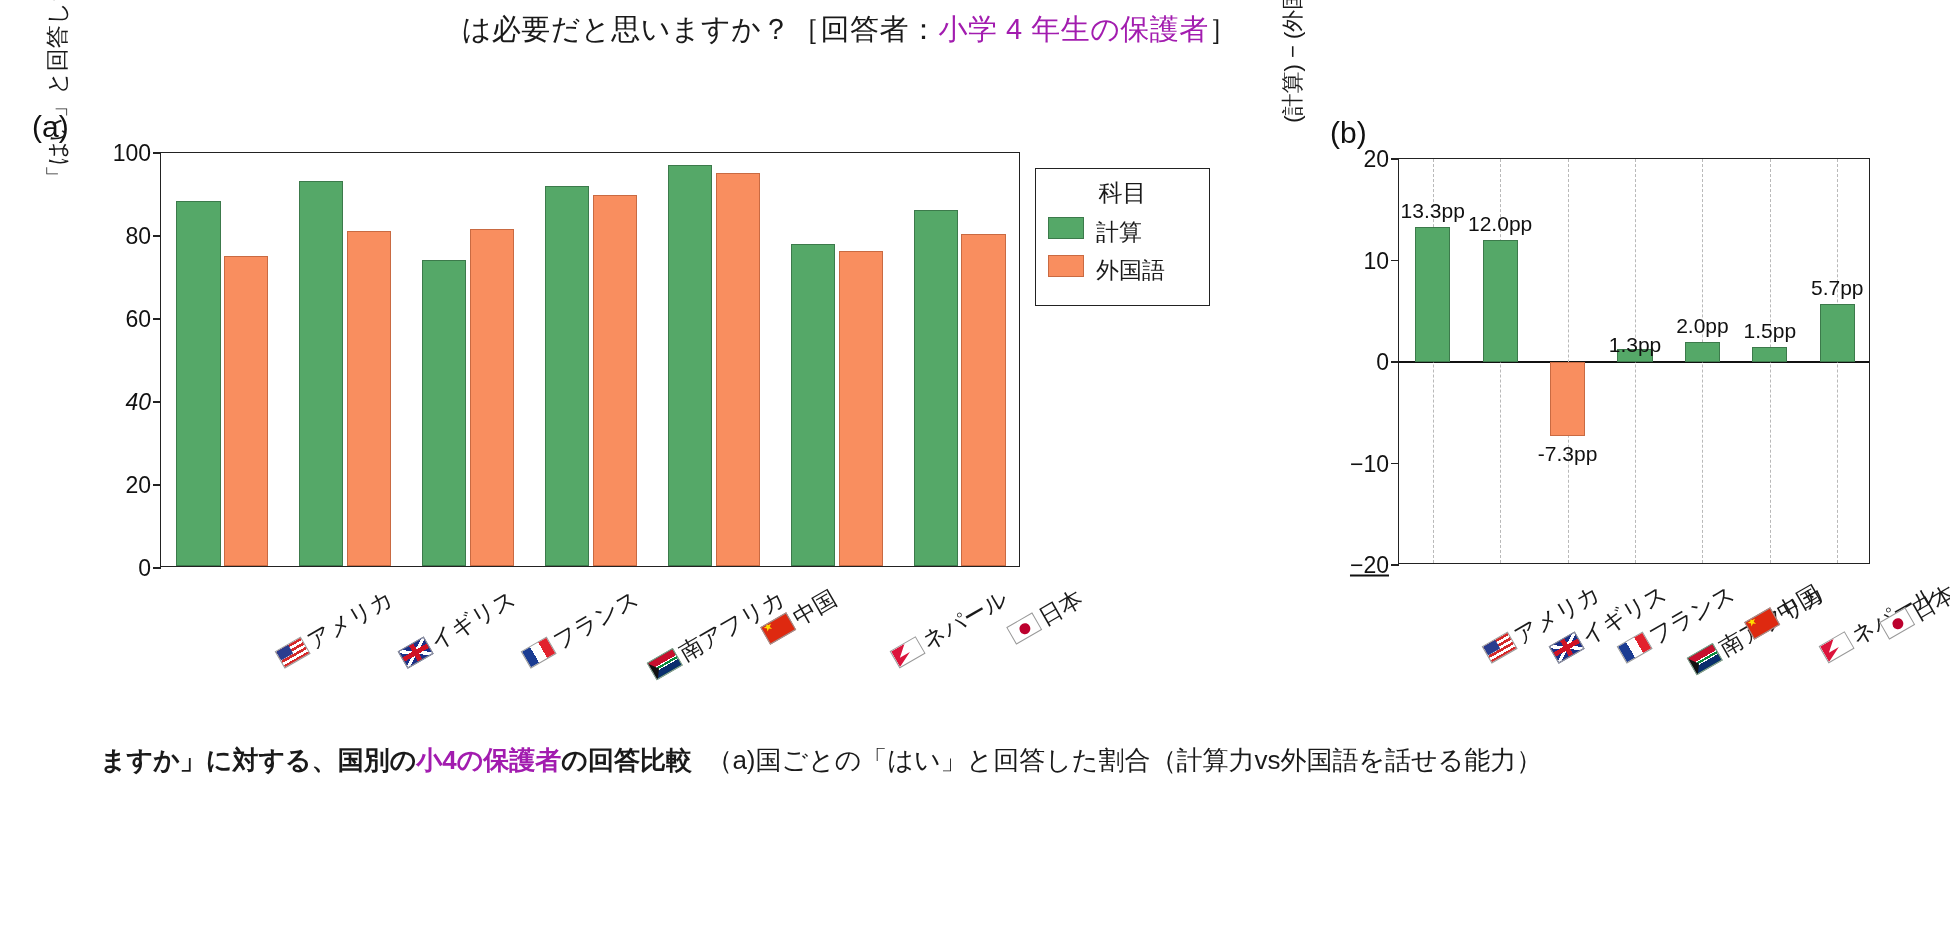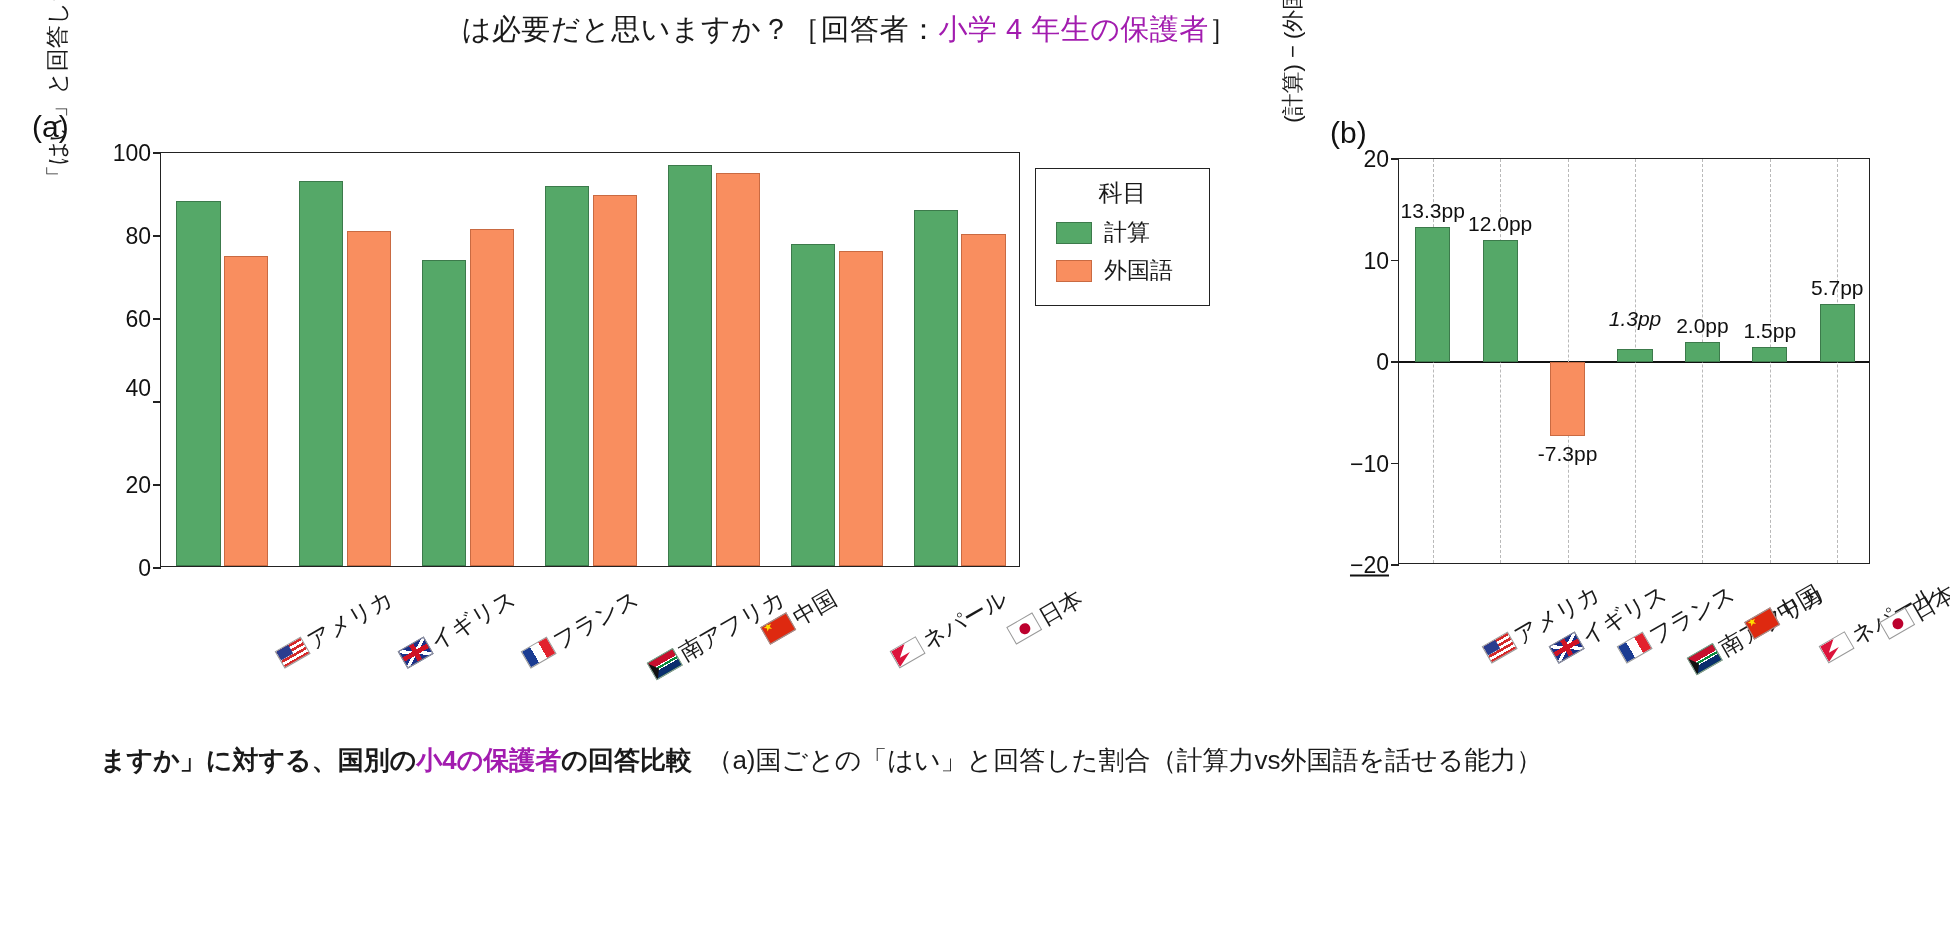--- a/index.html
+++ b/index.html
@@ -102,21 +102,21 @@
   .flag-jp{background:#fff;}
   .flag-jp:after{content:"";position:absolute;left:50%;top:50%;width:11px;height:11px;margin:-5.5px 0 0 -5.5px;border-radius:50%;background:#bc002d;}
 
   
   #legend{
     position:absolute;left:1035px;top:168px;width:175px;
     border:1.4px solid #222;background:#fff;
     padding:8px 12px 12px 12px;box-sizing:border-box;
   }
   #legend .lg-title{font-size:24px;text-align:center;margin-bottom:8px;}
-  #legend .lg-row{display:flex;align-items:center;margin:7px 8px;}
+  #legend .lg-row{display:flex;margin:7px 0;}
   #legend .sw{width:34px;height:20px;margin-right:12px;border:1.3px solid #3f6e4c;}
   #legend .sw.calc{background:#55a868;border-color:#3c7a4b;}
   #legend .sw.lang{background:#f98e5f;border-color:#c96a42;}
   #legend .lg-label{font-size:23px;}
 
   
   #panel-b{
     position:absolute;left:1398px;top:158px;width:472px;height:406px;
   }
   #panel-b .plot{
@@ -172,21 +172,21 @@
         <div class="bar lang" title="外国語 中国: 94.7%" style="width: 44.2286px; height: 393.005px; left: 554.7px;"></div>
         <div class="bar calc" title="計算 ネパール: 77.5%" style="width: 44.2286px; height: 321.625px; left: 629.643px;"></div>
         <div class="bar lang" title="外国語 ネパール: 76%" style="width: 44.2286px; height: 315.4px; left: 677.557px;"></div>
         <div class="bar calc" title="計算 日本: 85.7%" style="width: 44.2286px; height: 355.655px; left: 752.5px;"></div>
         <div class="bar lang" title="外国語 日本: 80%" style="width: 44.2286px; height: 332px; left: 800.414px;"></div>
       </div>
   <div class="ytick" style="top: 415px;">0</div>
       <div class="ytickmark" style="top: 414.2px;"></div>
       <div class="ytick" style="top: 332px;">20</div>
       <div class="ytickmark" style="top: 331.2px;"></div>
-      <div class="ytick" style="top: 235px;">40</div>
+      <div class="ytick" style="top: 249px; font-style: italic;">40</div>
       <div class="ytickmark" style="top: 248.2px;"></div>
       <div class="ytick" style="top: 166px;">60</div>
       <div class="ytickmark" style="top: 165.2px;"></div>
       <div class="ytick" style="top: 83px;">80</div>
       <div class="ytickmark" style="top: 82.2px;"></div>
       <div class="ytick" style="top: 0px;">100</div>
       <div class="ytickmark" style="top: -0.8px;"></div>
     </div>
   <div class="xlabels" id="xlabels-a">
       <div class="xlab" style="left: 95.4286px; top: 16px;"><span class="flag flag-us"></span>アメリカ</div>
@@ -229,21 +229,21 @@
       <div class="bar-b pos" style="left: 16.1829px; width: 35.0629px; top: 68.005px; height: 134.995px;"></div>
       <div class="dlabel" style="width: 84.2857px; left: -8.42857px; top: 40.005px;">13.3pp</div>
       <div class="vgrid" style="left: 101.143px;"></div>
       <div class="bar-b pos" style="left: 83.6114px; width: 35.0629px; top: 81.2px; height: 121.8px;"></div>
       <div class="dlabel" style="width: 84.2857px; left: 59px; top: 53.2px;">12.0pp</div>
       <div class="vgrid" style="left: 168.571px;"></div>
       <div class="bar-b neg" style="left: 151.04px; width: 35.0629px; top: 203px; height: 74.095px;"></div>
       <div class="dlabel" style="width: 84.2857px; left: 126.429px; top: 283.095px;">-7.3pp</div>
       <div class="vgrid" style="left: 236px;"></div>
       <div class="bar-b pos" style="left: 218.469px; width: 35.0629px; top: 189.805px; height: 13.195px;"></div>
-      <div class="dlabel" style="width: 84.2857px; left: 193.857px; top: 148px; font-style: italic;">1.3pp</div>
+      <div class="dlabel" style="width: 84.2857px; left: 193.857px; top: 174px;">1.3pp</div>
       <div class="vgrid" style="left: 303.429px;"></div>
       <div class="bar-b pos" style="left: 285.897px; width: 35.0629px; top: 182.7px; height: 20.3px;"></div>
       <div class="dlabel" style="width: 84.2857px; left: 261.286px; top: 154.7px;">2.0pp</div>
       <div class="vgrid" style="left: 370.857px;"></div>
       <div class="bar-b pos" style="left: 353.326px; width: 35.0629px; top: 187.775px; height: 15.225px;"></div>
       <div class="dlabel" style="width: 84.2857px; left: 328.714px; top: 159.775px;">1.5pp</div>
       <div class="vgrid" style="left: 438.286px;"></div>
       <div class="bar-b pos" style="left: 420.754px; width: 35.0629px; top: 145.145px; height: 57.855px;"></div>
       <div class="dlabel" style="width: 84.2857px; left: 396.143px; top: 117.145px;">5.7pp</div>
     </div>

